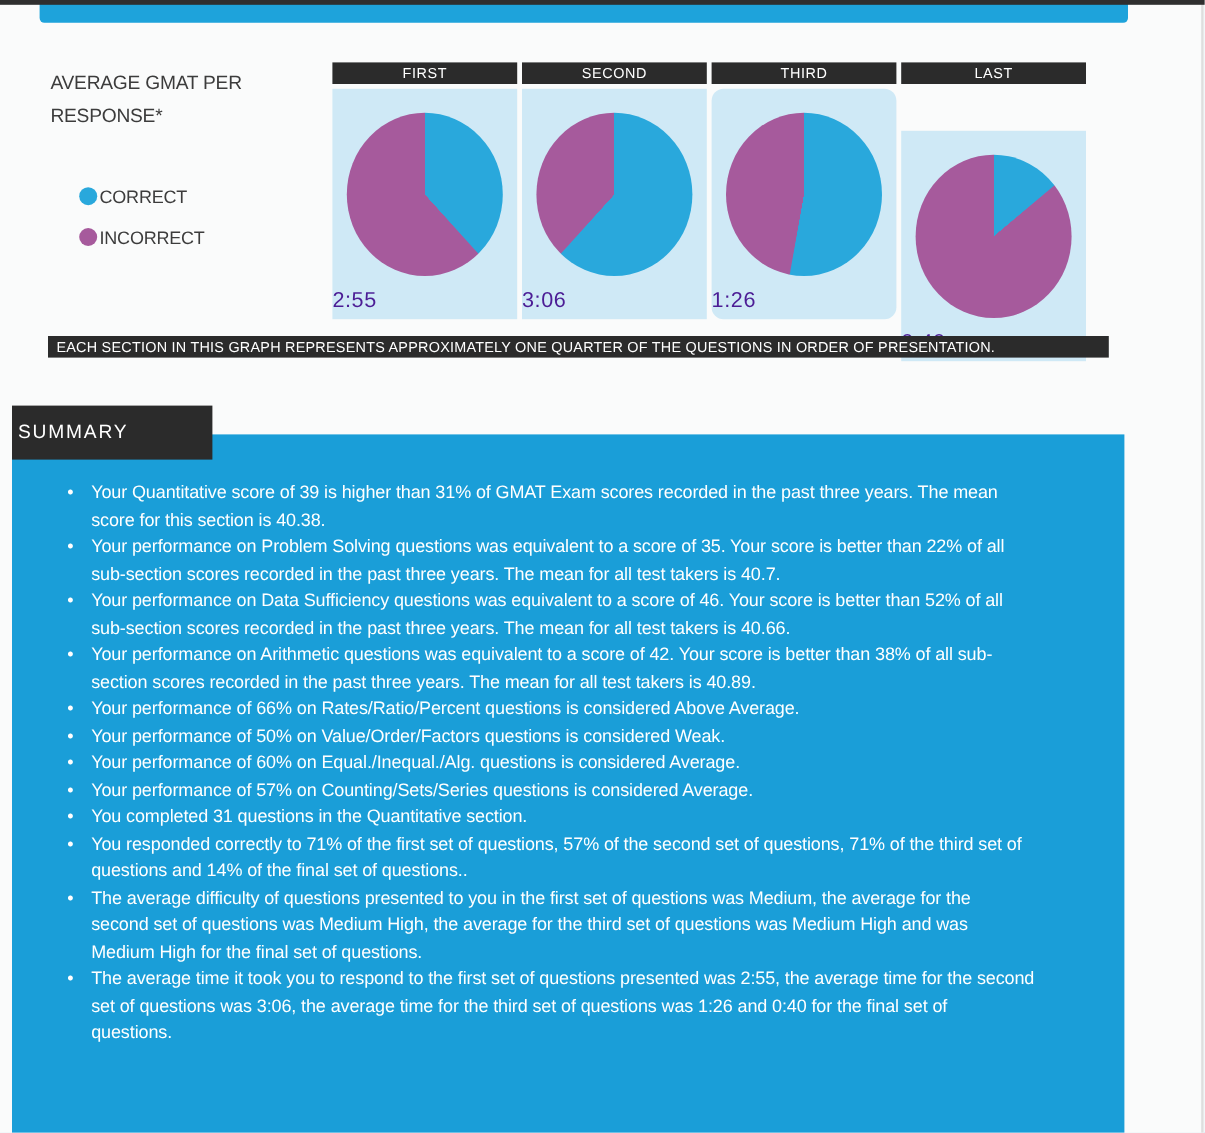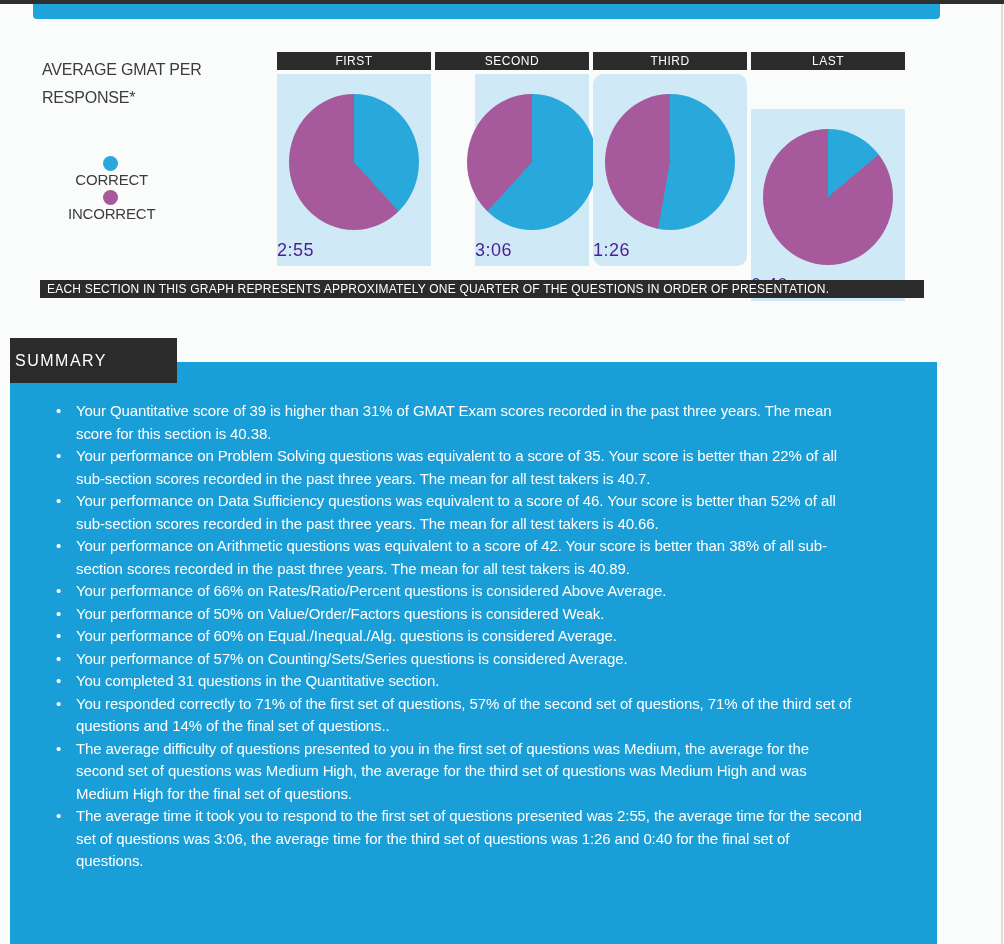--- a/index.html
+++ b/index.html
@@ -17,21 +17,21 @@
   .top-accent-bar { left: 33px; top: 0; width: 907px; height: 19px; border-radius: 3px 3px 4px 4px; z-index: 4; }
   .right-edge-line { right: 1px; top: 0; width: 2px; height: 944px; background: #DEDEDE; }
 
   
   .atr-title {
     left: 42px; top: 56px; width: 220px;
     font-size: 16px; line-height: 28px; letter-spacing: -0.2px;
     color: #3C3C3C; white-space: pre-line;
   }
   .legend { left: 66px; top: 156px; }
-  .legend-item { display: flex; align-items: center; height: 16px; margin-bottom: 18px; flex-direction: column; }
+  .legend-item { display: flex; align-items: flex-start; height: 16px; margin-bottom: 18px; }
   .legend-dot { width: 15px; height: 15px; border-radius: 50%; flex: 0 0 auto; }
   .legend-label { font-size: 15px; color: #3C3C3C; letter-spacing: -0.2px; margin-left: 2px; }
 
   .pie-panels { left: 277px; top: 52px; display: flex; gap: 4px; }
   .pie-panel { width: 154px; }
   .pie-panel-header {
     height: 18px; background: #2B2B2B; color: #FFFFFF;
     font-size: 12px; line-height: 18px; text-align: center; letter-spacing: 0.5px;
   }
   .pie-panel-body { margin-top: 4px; height: 192px; position: relative; }
@@ -99,21 +99,21 @@
   <div class="abs pie-panels">
       <div class="pie-panel">
         <div class="pie-panel-header">FIRST</div>
         <div class="pie-panel-body" style="background: rgb(207, 233, 246);">
           <div class="pie-chart" style="background: conic-gradient(rgb(41, 168, 220) 0deg, rgb(41, 168, 220) 137.5deg, rgb(166, 90, 156) 138.3deg, rgb(166, 90, 156) 360deg);"></div>
           <div class="avg-time-value">2:55</div>
         </div>
       </div>
       <div class="pie-panel">
         <div class="pie-panel-header">SECOND</div>
-        <div class="pie-panel-body" style="background: rgb(207, 233, 246); margin-left: 40px;">
+        <div class="pie-panel-body" style="background: rgb(207, 233, 246);">
           <div class="pie-chart" style="background: conic-gradient(rgb(41, 168, 220) 0deg, rgb(41, 168, 220) 221.7deg, rgb(166, 90, 156) 222.5deg, rgb(166, 90, 156) 360deg);"></div>
           <div class="avg-time-value">3:06</div>
         </div>
       </div>
       <div class="pie-panel">
         <div class="pie-panel-header">THIRD</div>
         <div class="pie-panel-body" style="background: rgb(207, 233, 246); border-radius: 10px;">
           <div class="pie-chart" style="background: conic-gradient(rgb(41, 168, 220) 0deg, rgb(41, 168, 220) 189.7deg, rgb(166, 90, 156) 190.5deg, rgb(166, 90, 156) 360deg);"></div>
           <div class="avg-time-value">1:26</div>
         </div>

